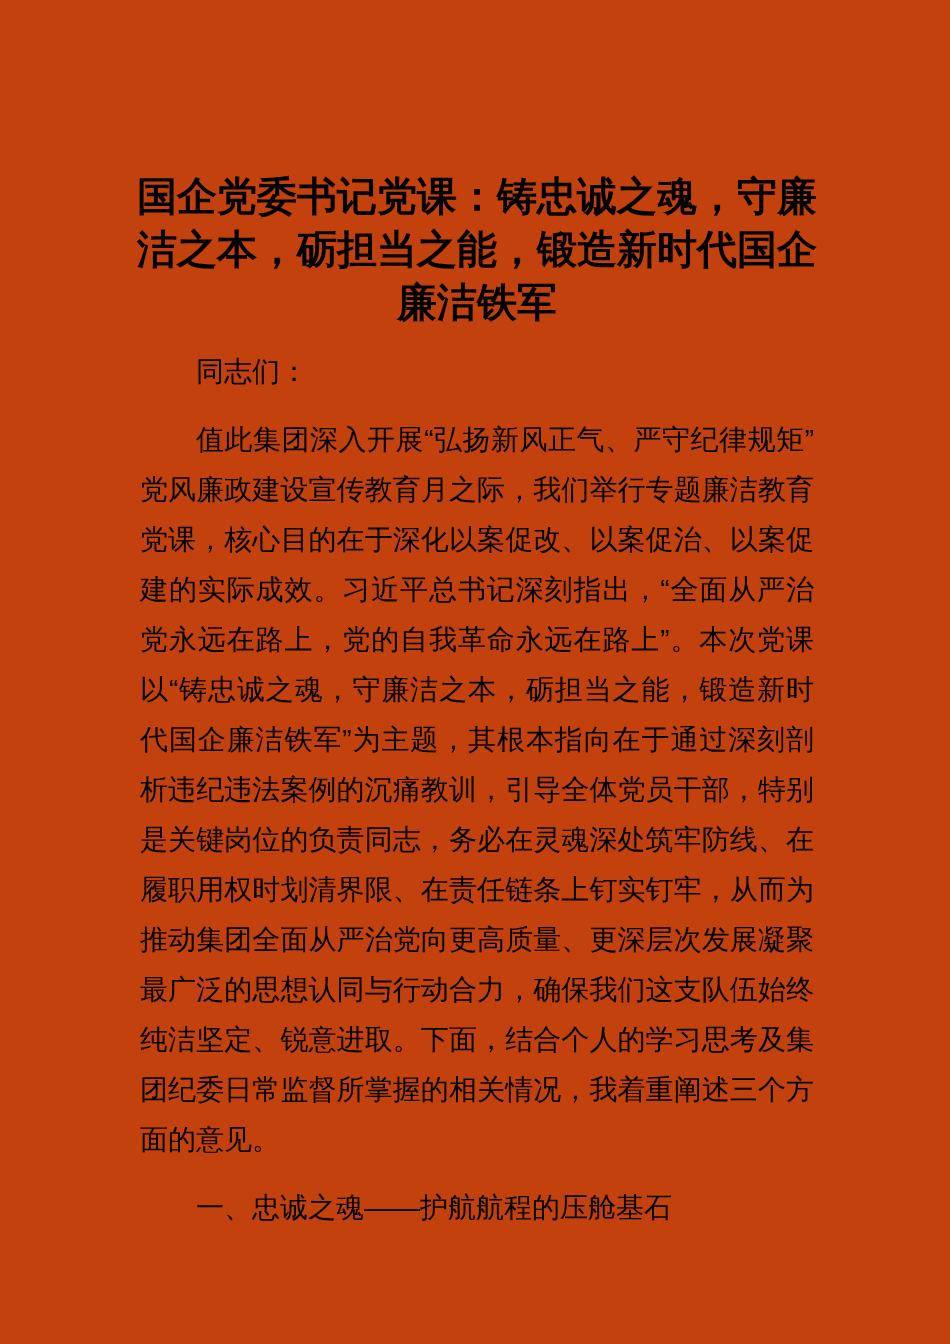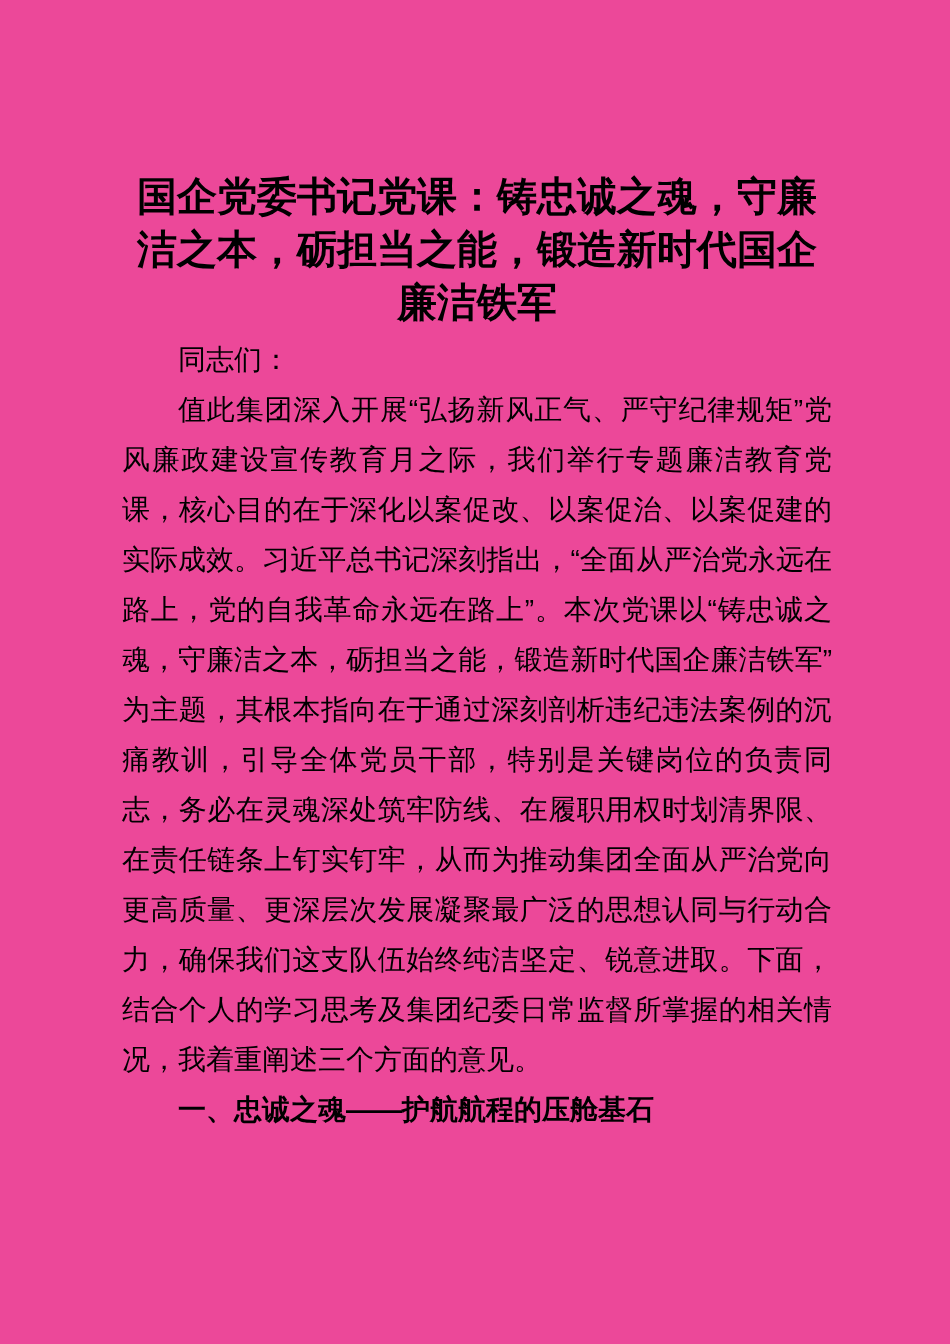--- a/index.html
+++ b/index.html
@@ -5,21 +5,21 @@
   html, body {
     margin: 0;
     padding: 0;
     background: #ffffff;
   }
   .page {
     position: relative;
     width: 950px;
     height: 1344px;
     margin: 0 auto;
-    background: #ec4899;
+    background: #c2410c;
     color: #000000;
     box-sizing: border-box;
     padding: 170px 118px 60px 122px;
     overflow: hidden;
   }
   .title {
     margin: 0 0 6px 0;
     font-family: "Liberation Serif", "DejaVu Serif", serif;
     font-weight: bold;
     font-size: 40px;
@@ -27,27 +27,27 @@
     text-align: center;
     color: #000000;
   }
   .body-text {
     font-family: "Liberation Sans", "DejaVu Sans", sans-serif;
     font-size: 28px;
     line-height: 50px;
     text-align: justify;
   }
   .para {
-    margin: 0;
+    margin: 18px;
     text-indent: 2em;
     font-weight: normal;
     color: #000000;
   }
   .para.heading {
-    font-weight: bold;
+    font-weight: normal;
   }
 </style>
 </head>
 <body>
 
 <div class="page">
   <h1 class="title">国企党委书记党课：铸忠诚之魂，守廉洁之本，砺担当之能，锻造新时代国企廉洁铁军</h1>
   <div class="body-text">
       <p class="para">同志们：</p>
       <p class="para">值此集团深入开展“弘扬新风正气、严守纪律规矩”党风廉政建设宣传教育月之际，我们举行专题廉洁教育党课，核心目的在于深化以案促改、以案促治、以案促建的实际成效。习近平总书记深刻指出，“全面从严治党永远在路上，党的自我革命永远在路上”。本次党课以“铸忠诚之魂，守廉洁之本，砺担当之能，锻造新时代国企廉洁铁军”为主题，其根本指向在于通过深刻剖析违纪违法案例的沉痛教训，引导全体党员干部，特别是关键岗位的负责同志，务必在灵魂深处筑牢防线、在履职用权时划清界限、在责任链条上钉实钉牢，从而为推动集团全面从严治党向更高质量、更深层次发展凝聚最广泛的思想认同与行动合力，确保我们这支队伍始终纯洁坚定、锐意进取。下面，结合个人的学习思考及集团纪委日常监督所掌握的相关情况，我着重阐述三个方面的意见。</p>

